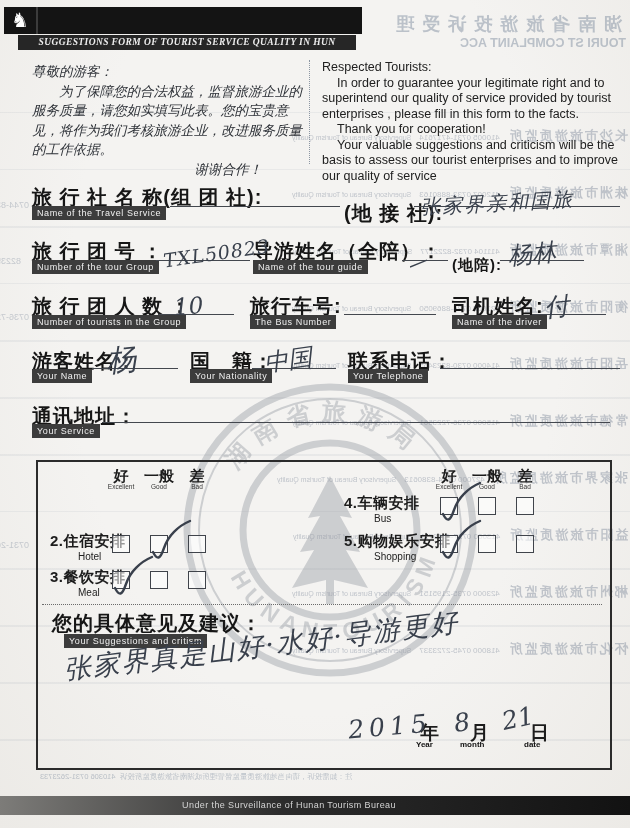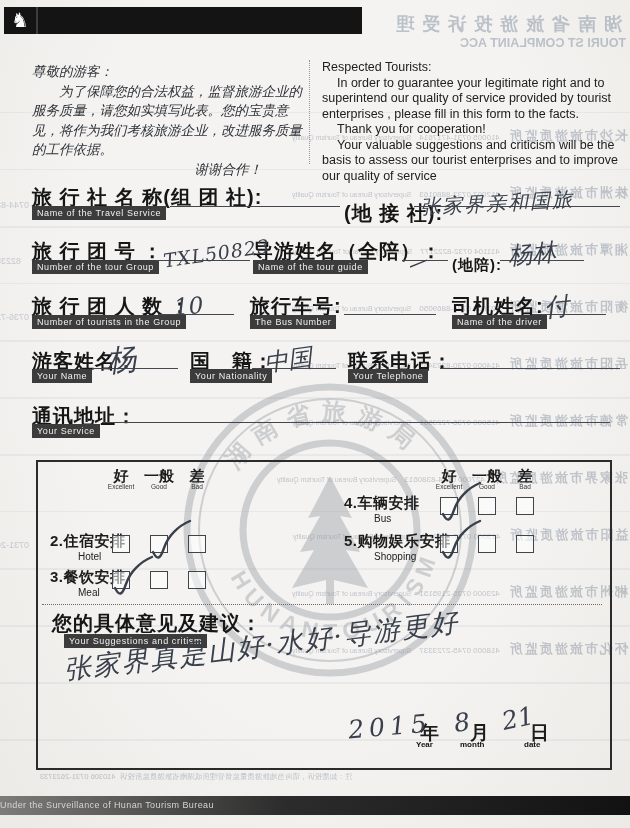--- a/index.html
+++ b/index.html
@@ -40,21 +40,21 @@
   .tick{position:absolute;left:-5px;top:-18px;width:46px;height:48px;overflow:visible;z-index:4;}
   .hdot{position:absolute;left:4px;top:142px;width:560px;border-top:1.6px dotted #6b6b6b;}
   
   .dcn{position:absolute;font-weight:bold;font-size:19px;}
   .den{position:absolute;font-size:8px;font-weight:bold;color:#111;}
   
   .footline{position:absolute;left:0;top:784px;width:630px;display:flex;align-items:center;z-index:2;}
   .dline{height:3px;border-top:1.5px solid #222;border-bottom:1.5px solid #222;}
   .foottext{font-weight:bold;font-size:15px;letter-spacing:2px;margin:0 7px;white-space:nowrap;}
   .footbar{position:absolute;left:0;top:796px;width:630px;height:19px;line-height:19px;
-           background:linear-gradient(92deg,#7d7c79,#2c2c2c 45%,#121212);text-align:left;padding-right:52px;
+           background:linear-gradient(92deg,#7d7c79,#2c2c2c 45%,#121212);text-align:center;padding-right:52px;
            box-sizing:border-box;color:#d4d4d4;font-size:9px;letter-spacing:.4px;z-index:2;}
   
   .bleedrow{position:absolute;right:2px;transform:scaleX(-1);color:rgba(112,126,146,.40);white-space:nowrap;z-index:0;}
   .bname{font-size:13px;font-weight:bold;letter-spacing:2px;}
   .bnum{font-size:8px;margin:0 8px;}
   .ben{font-size:7px;}
   .bleedtop{position:absolute;transform:scaleX(-1);color:rgba(118,132,152,.45);white-space:nowrap;z-index:0;}
   .bleedgrid{position:absolute;left:0;top:112px;width:630px;height:660px;z-index:0;pointer-events:none;
              background:repeating-linear-gradient(180deg,rgba(125,138,155,.10) 0 1.5px,transparent 1.5px 57px);}
   .lfrag{position:absolute;left:-4px;transform:scaleX(-1);color:rgba(112,126,146,.35);font-size:9px;z-index:0;}
@@ -102,20 +102,21 @@
     </text>
     <text font-size="23" font-weight="bold" fill="#8e939c" letter-spacing="7">
       <textPath href="#arcBot" startOffset="14%">HUNANTOURISM</textPath>
     </text>
     <path fill="#8e939c" d="M152 98 L174 140 L162 138 L182 174 L168 172 L190 210 L156 202 L156 226 L148 226 L148 202 L114 210 L136 172 L122 174 L142 138 L130 140 Z"></path>
   </svg>
 
   <div class="hbar">
     <span class="horse">♞</span>
   </div>
+  <div class="hsub">SUGGESTIONS FORM OF TOURIST SERVICE QUALITY IN HUN</div>
 
   <div class="introzh">
     <div>尊敬的游客：</div>
     <div class="bd">为了保障您的合法权益，监督旅游企业的服务质量，请您如实填写此表。您的宝贵意见，将作为我们考核旅游企业，改进服务质量的工作依据。</div>
     <div class="cl">谢谢合作！</div>
   </div>
   <div class="vdot"></div>
   <div class="introen">
     <p>Respected Tourists:</p>
     <p class="ind">In order to guarantee your legitimate right and to superintend our quality of service provided by tourist enterprises , please fill in this form to the facts.</p>

